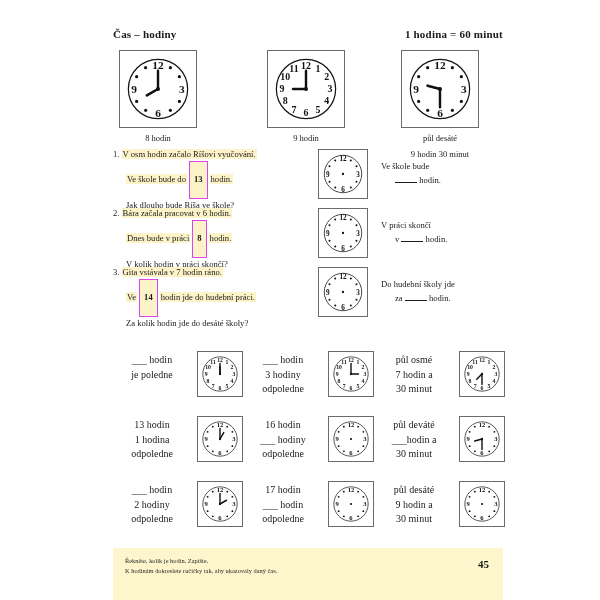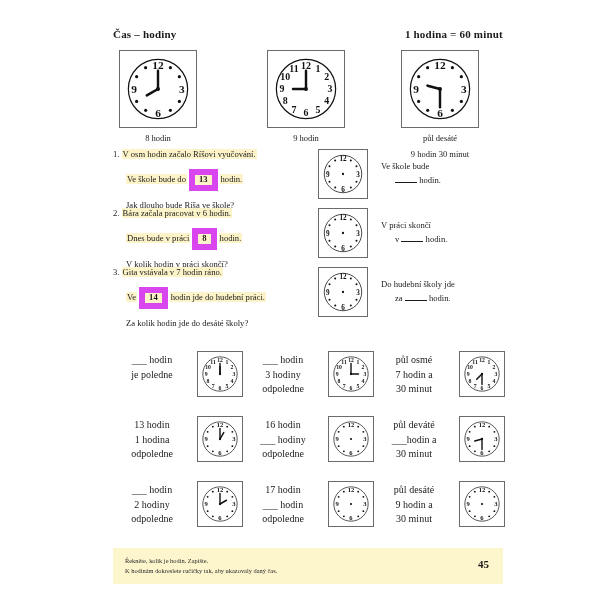--- a/index.html
+++ b/index.html
@@ -43,22 +43,22 @@
   .prob{position:relative;height:59px;}
   .prob .lines{
     position:absolute;left:0;top:0;width:198px;
     font-size:8.6px;line-height:1.52;
   }
   .prob .lines .l1{padding-left:0px;}
   .prob .lines .l2{padding-left:13px;}
   .prob .lines .l3{padding-left:13px;}
   .hl{background:#fdf3c8;padding:0 1px;}
   .num-box{
-    display:inline-block;border:6px solid #d946ef;background:#fdf3c8;
-    font-weight:bold;padding:0px 4px;margin:8px 2px;line-height:1.15;
+    display:inline-block;border:1px solid #d946ef;background:#fdf3c8;
+    font-weight:bold;padding:13px 4px;margin:0 2px;line-height:1.15;
   }
   .prob .pclock{position:absolute;left:205px;top:1px;}
   .prob .answer{
     position:absolute;left:268px;top:12px;width:125px;
     font-size:8.6px;line-height:1.6;
   }
   .prob .answer .a2{padding-left:14px;}
   .ul{border-bottom:1px solid #1a1a1a;display:inline-block;width:22px;}
 
   
@@ -69,21 +69,21 @@
     position:absolute;top:3px;width:78px;text-align:center;
     font-size:10px;line-height:1.45;
   }
   .cell .gclock{position:absolute;top:1px;left:84px;}
   .c1{left:0px;}
   .c2{left:131px;}
   .c3{left:262px;}
 
   
   .footer{
-    position:absolute;left:113px;top:548px;width:390px;height:36px;
+    position:absolute;left:113px;top:548px;width:390px;height:52px;
     background:#fdf6cd;
   }
   .footer .ftext{
     position:absolute;left:12px;top:8px;font-size:6.4px;line-height:1.5;color:#2a2a2a;
   }
   .footer .pagenum{
     position:absolute;right:14px;top:10px;font-size:11px;font-weight:bold;
   }
 </style>
 </head>

